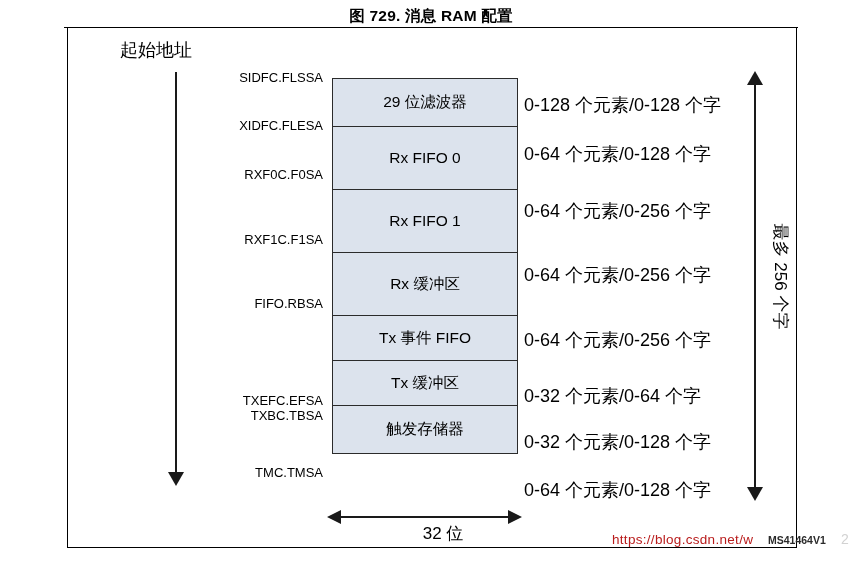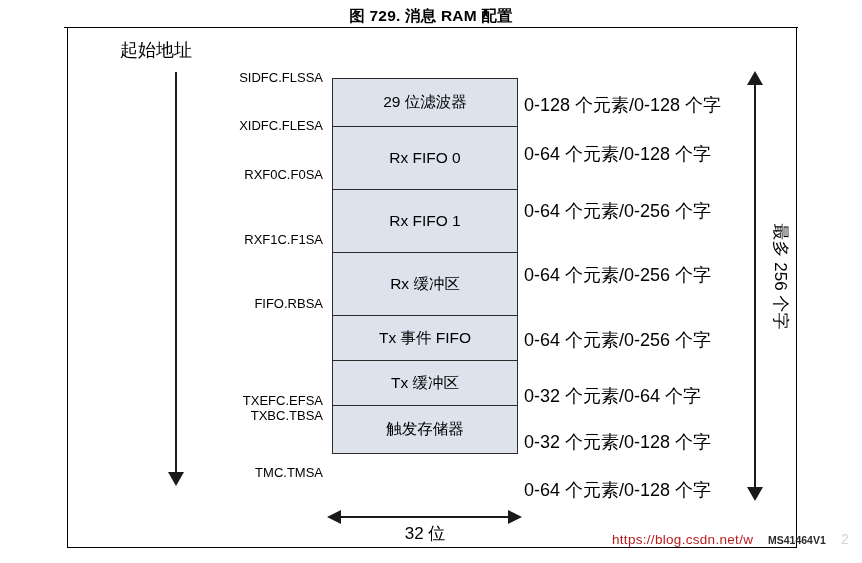--- a/index.html
+++ b/index.html
@@ -201,21 +201,21 @@
     left: 508px;
     top: 510px;
     width: 0;
     height: 0;
     border-top: 7px solid transparent;
     border-bottom: 7px solid transparent;
     border-left: 14px solid #1a1a1a;
   }
   .width-text {
     position: absolute;
-    left: 330px;
+    left: 348px;
     top: 522px;
     width: 190px;
     text-align: center;
     font-size: 17px;
     white-space: nowrap;
   }
 
   
   .watermark {
     position: absolute;

